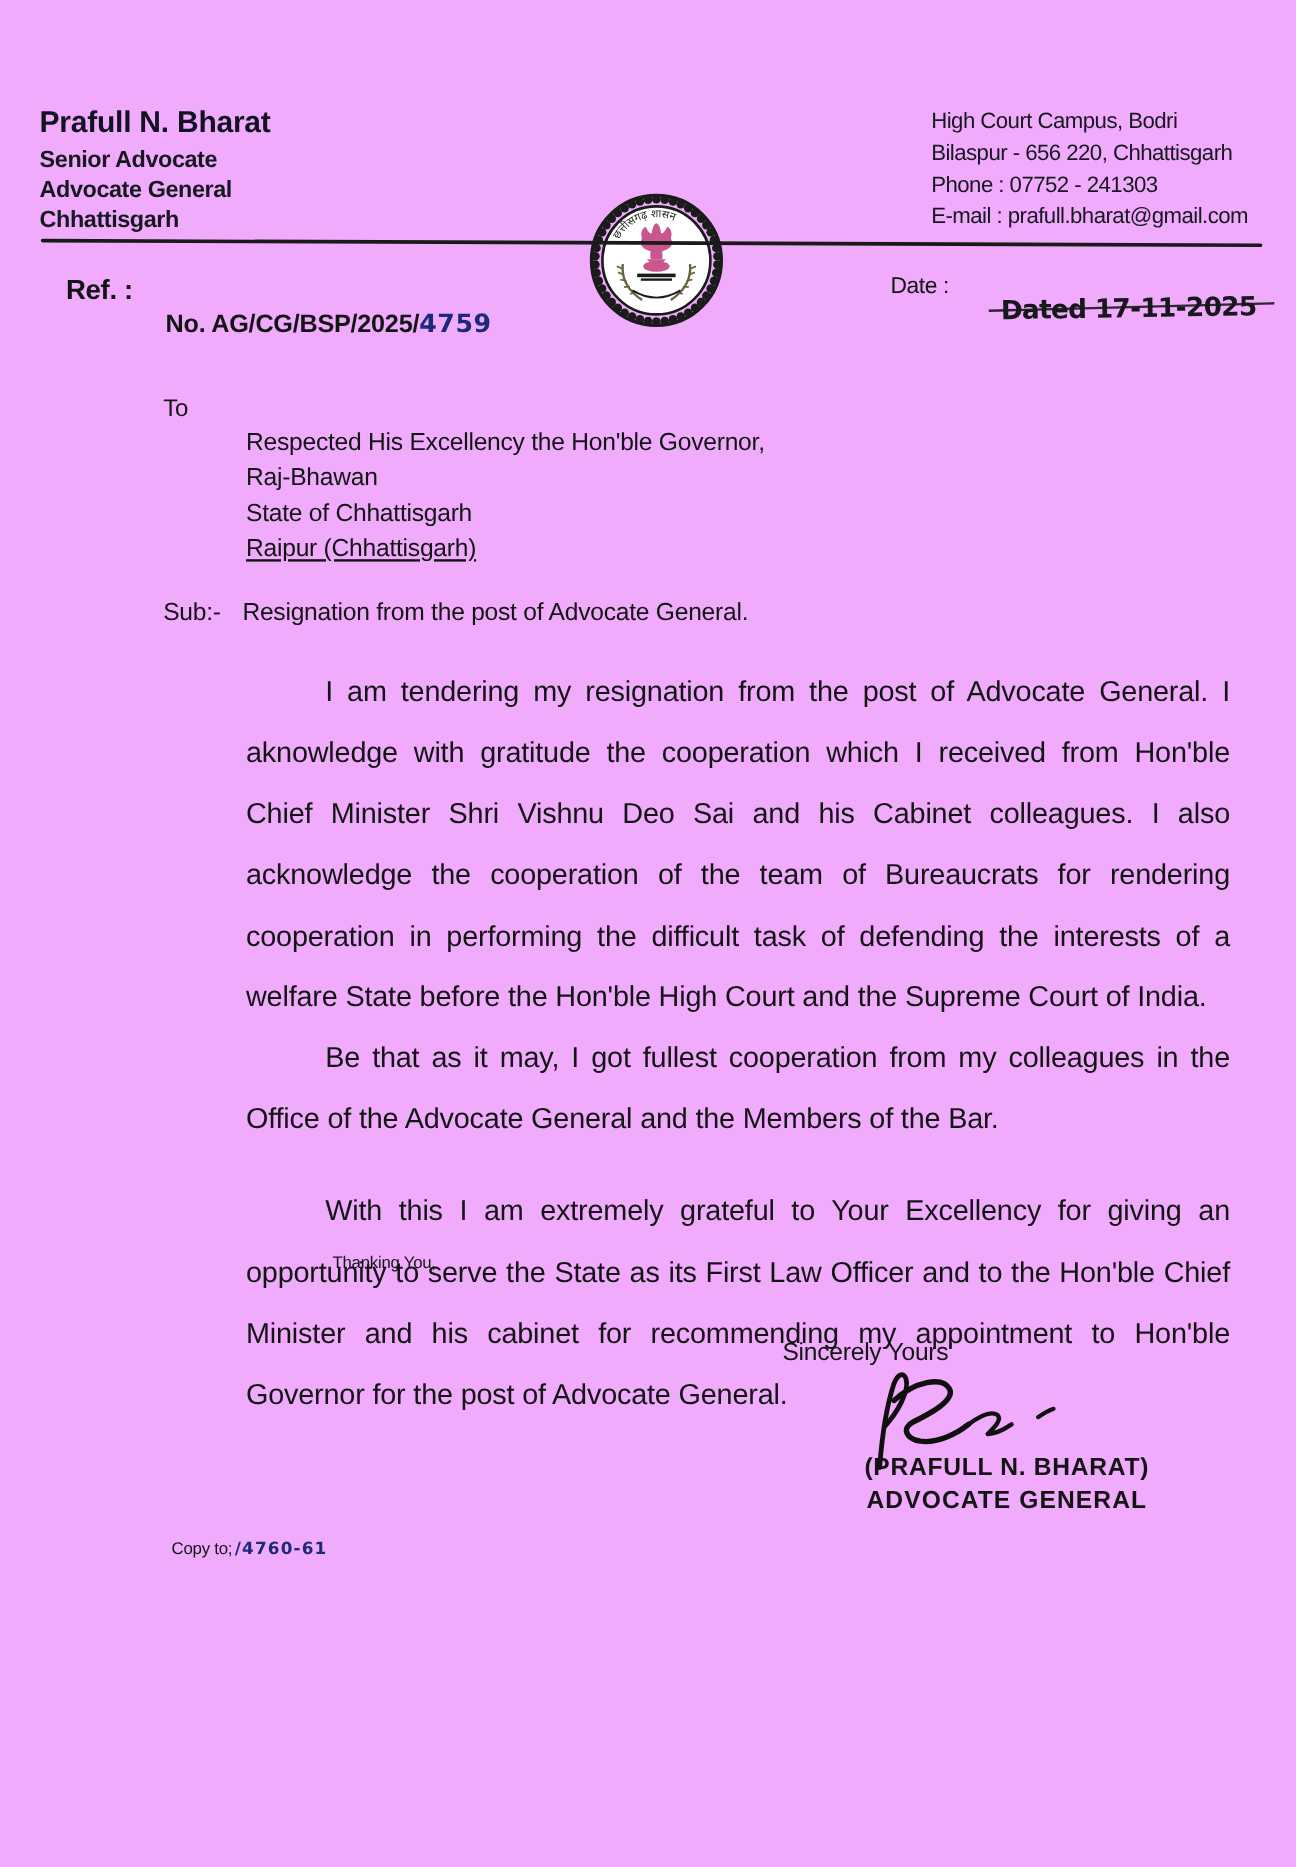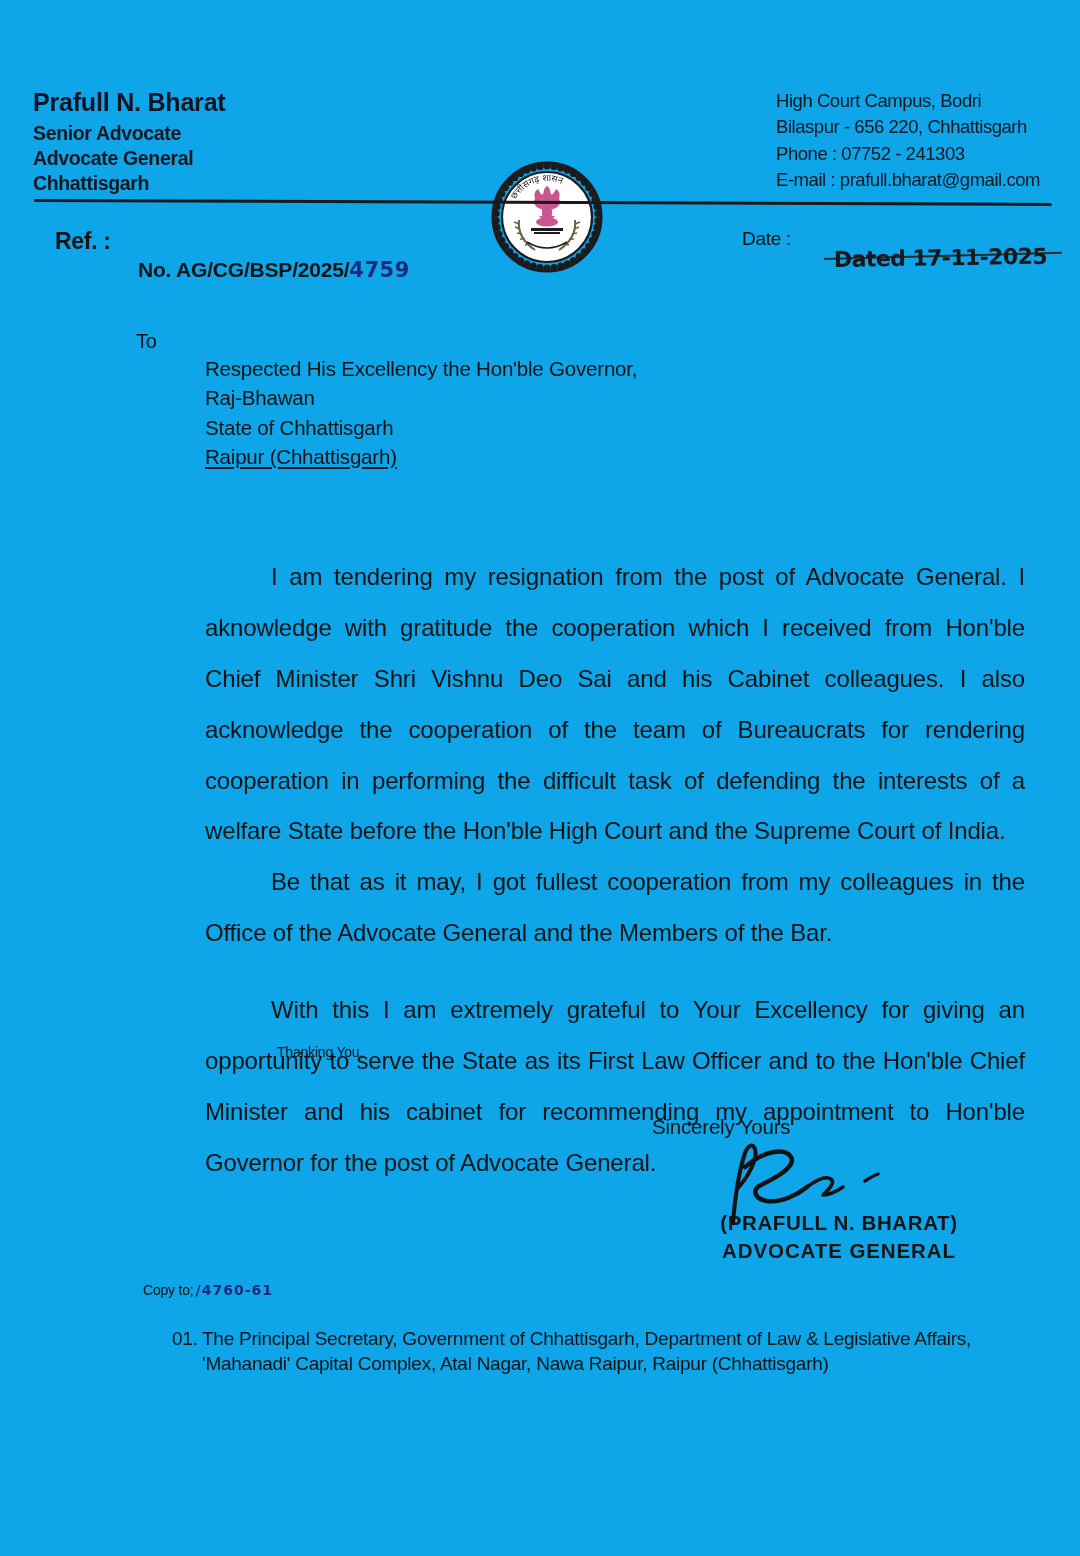--- a/index.html
+++ b/index.html
@@ -12,21 +12,21 @@
     height: 1556px;
     position: relative;
     font-family: "Liberation Sans", sans-serif;
     color: #141414;
     overflow: hidden;
   }
 
   .page {
     position: absolute;
     inset: 0;
-    background: #0ea5e9;
+    background: #f0abfc;
   }
 
   
   .letterhead {
     position: absolute;
     left: 0; right: 0;
     top: 78px;
     height: 125px;
   }
   .lh-left {
@@ -393,20 +393,23 @@
   </div>
 
   <div class="to-word">To</div>
   <div class="addressee">
     <div>Respected His Excellency the Hon'ble Governor,</div>
     <div>Raj-Bhawan</div>
     <div>State of Chhattisgarh</div>
     <div class="underlined">Raipur (Chhattisgarh)</div>
   </div>
 
+  <div class="subject">
+    <span class="sub-label">Sub:-</span><span>Resignation from the post of Advocate General.</span>
+  </div>
 
   <div class="body-area">
     <p class="para indent">I am tendering my resignation from the post of Advocate General. I aknowledge with gratitude the cooperation which I received from Hon'ble Chief Minister Shri Vishnu Deo Sai and his Cabinet colleagues. I also acknowledge the cooperation of the team of Bureaucrats for rendering cooperation in performing the difficult task of defending the interests of a welfare State before the Hon'ble High Court and the Supreme Court of India.</p>
     <p class="para indent">Be that as it may, I got fullest cooperation from my colleagues in the Office of the Advocate General and the Members of the Bar.</p>
     <div class="gap"></div>
     <p class="para indent">With this I am extremely grateful to Your Excellency for giving an opportunity to serve the State as its First Law Officer and to the Hon'ble Chief Minister and his cabinet for recommending my appointment to Hon'ble Governor for the post of Advocate General.</p>
   </div>
 
   <div class="thanking">Thanking You,</div>
 
@@ -423,22 +426,15 @@
     </svg>
     <div class="sign-name">(PRAFULL N. BHARAT)</div>
     <div class="sign-title">ADVOCATE GENERAL</div>
   </div>
 
   <div class="copy-to">
     <span>Copy to;</span><span class="copy-hand">/4760-61</span>
   </div>
 
   <div class="copy-list">
-    <div class="copy-item">
-      <span class="copy-num">01.</span>
-      <span class="copy-text">
-        <span>The Principal Secretary, Government of Chhattisgarh, Department of Law &amp; Legislative Affairs,</span>
-        <span class="l2">'Mahanadi' Capital Complex, Atal Nagar, Nawa Raipur, Raipur (Chhattisgarh)</span>
-      </span>
-    </div>
   </div>
 
 </div>
 
 </body></html>

